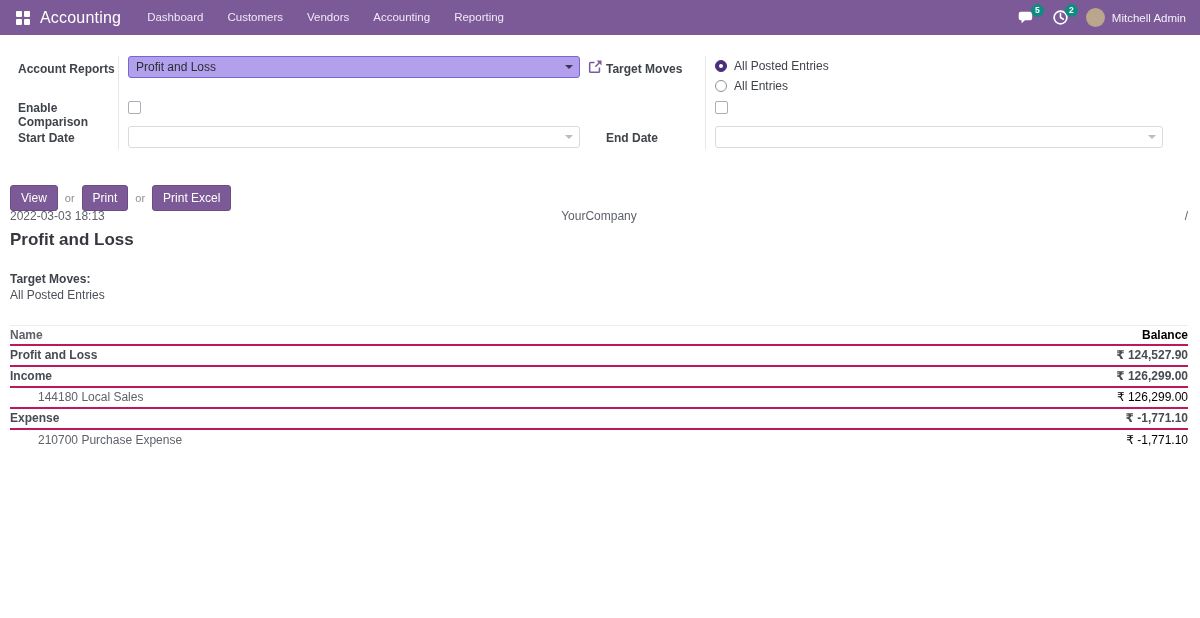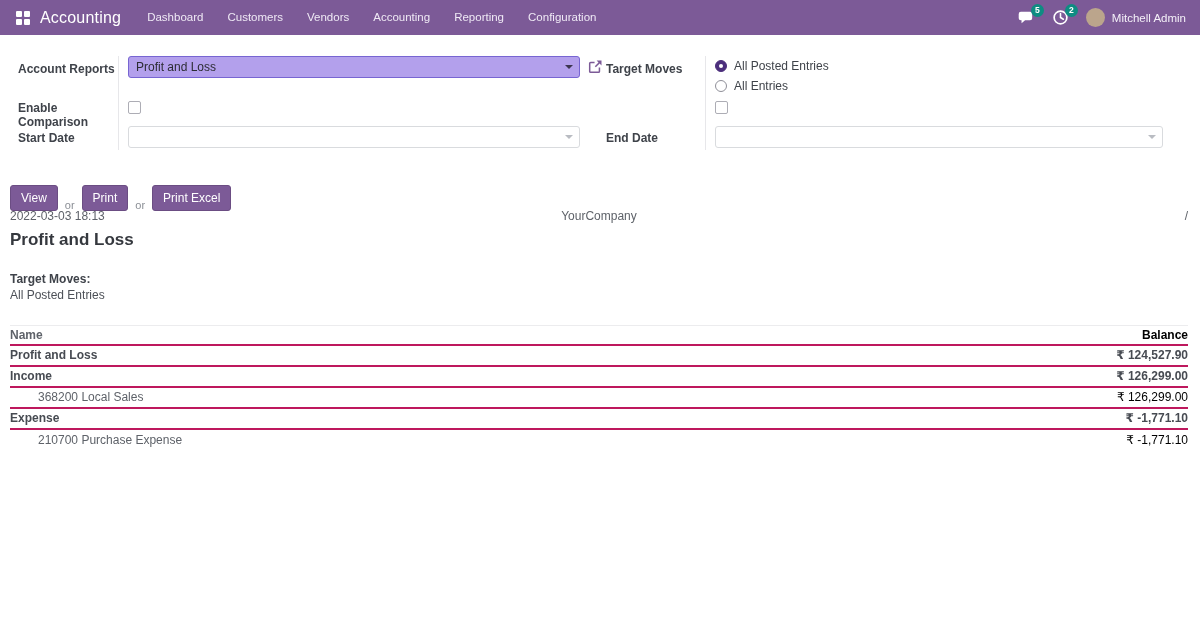--- a/index.html
+++ b/index.html
@@ -97,21 +97,21 @@
     position: relative; flex: 0 0 auto;
   }
   .radio.checked { background: #4c2f7c; border-color: #4c2f7c; }
   .radio.checked::after {
     content: ""; position: absolute; left: 3px; top: 3px; width: 4px; height: 4px;
     border-radius: 50%; background: #fff;
   }
   .radio-label { font-size: 12px; color: #3f434a; line-height: 14px; }
 
   
-  .actions { position: absolute; top: 185px; left: 10px; display: flex; align-items: flex-end; gap: 7px; }
+  .actions { position: absolute; top: 185px; left: 10px; display: flex; align-items: center; gap: 7px; }
   .btn {
     background: #7c5a97; border: 1px solid #6b4d83; color: #fff; font-size: 12px;
     padding: 5px 10px; border-radius: 3px; cursor: pointer; font-family: inherit;
   }
   .or-sep { font-size: 11px; color: #8b8f96; }
 
   
   .report-header {
     position: absolute; top: 209px; left: 10px; width: 1178px;
     display: flex; justify-content: space-between; font-size: 12px; color: #5e6269;
@@ -147,21 +147,20 @@
         <span></span>
         <span></span>
     </div>
     <div class="brand">Accounting</div>
     <nav class="menu">
       <a>Dashboard</a>
       <a>Customers</a>
       <a>Vendors</a>
       <a>Accounting</a>
       <a>Reporting</a>
-      <a>Configuration</a>
     </nav>
     <div class="nav-right">
       <div class="nav-icon-wrap">
         <svg width="17" height="17" viewBox="0 0 24 24">
           <path fill="#ffffff" d="M4 4h13a3 3 0 0 1 3 3v6a3 3 0 0 1-3 3h-7l-5 4v-4H4a3 3 0 0 1-3-3V7a3 3 0 0 1 3-3z"></path>
         </svg>
         <span class="badge">5</span>
       </div>
       <div class="nav-icon-wrap">
         <svg width="17" height="17" viewBox="0 0 24 24">
@@ -253,21 +252,21 @@
     </div>
     <div class="trow bold">
       <span class="cname">Profit and Loss</span>
       <span class="cbal">₹ 124,527.90</span>
     </div>
     <div class="trow bold">
       <span class="cname">Income</span>
       <span class="cbal">₹ 126,299.00</span>
     </div>
     <div class="trow">
-      <span class="cname indent">368200 Local Sales</span>
+      <span class="cname indent">144180 Local Sales</span>
       <span class="cbal">₹ 126,299.00</span>
     </div>
     <div class="trow bold">
       <span class="cname">Expense</span>
       <span class="cbal">₹ -1,771.10</span>
     </div>
     <div class="trow last">
       <span class="cname indent">210700 Purchase Expense</span>
       <span class="cbal">₹ -1,771.10</span>
     </div>

